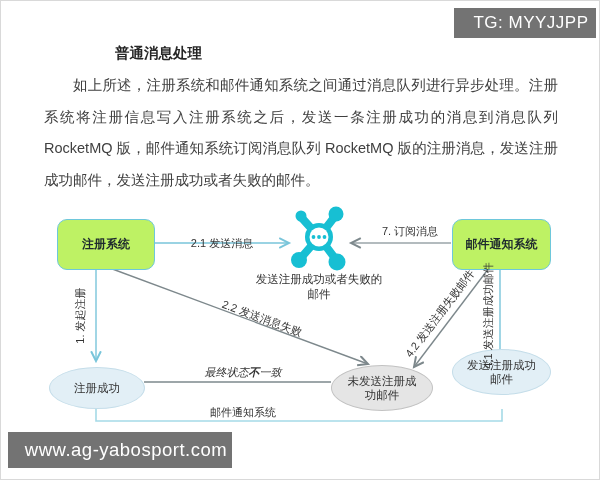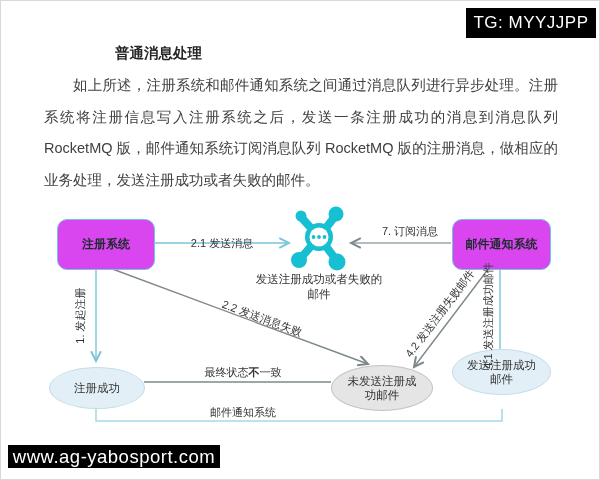--- a/index.html
+++ b/index.html
@@ -4,40 +4,41 @@
 <style>
   html,body{margin:0;padding:0;}
   body{
     width:600px;height:480px;position:relative;background:#ffffff;
     font-family:"Liberation Sans","DejaVu Sans",sans-serif;
     overflow:hidden;color:#333;
   }
   .frame{position:absolute;inset:0;border:1px solid #d9d9d9;pointer-events:none;}
 
   .badge{
-    position:absolute;background:#000000;color:#fff;
+    position:absolute;background:#737373;color:#fff;
     display:flex;align-items:center;justify-content:center;
     letter-spacing:.5px;
+    padding-left:12px;
   }
   .badge.tg{top:8px;right:4px;width:130px;height:30px;font-size:17px;}
-  .badge.site{bottom:12px;left:8px;width:212px;height:23px;font-size:18.5px;}
+  .badge.site{bottom:12px;left:8px;width:212px;height:36px;font-size:18.5px;}
 
   .doc-title{
     position:absolute;left:72px;top:44px;font-size:14.5px;font-weight:bold;color:#262626;margin-left:43px;
   }
   .doc-paragraph{
     position:absolute;left:44px;top:70px;width:514px;
     font-size:14.5px;line-height:31.5px;color:#404040;
     text-align:justify;text-indent:2em;
   }
 
   
   .node-box{
     position:absolute;border-radius:10px;
-    background:#d946ef;border:1px solid #6ec7db;
+    background:#bef264;border:1px solid #6ec7db;
     display:flex;align-items:center;justify-content:center;
     font-size:12px;color:#1f2b2e;font-weight:bold;
   }
   .ellipse{
     position:absolute;border-radius:50%;
     display:flex;flex-direction:column;align-items:center;justify-content:center;
     font-size:11.5px;color:#333;line-height:14px;text-align:center;
   }
   .ellipse.light{background:#e2eff6;border:1px solid #c4dde9;}
   .ellipse.gray{background:#e5e5e5;border:1px solid #c2c2c2;}
@@ -58,21 +59,21 @@
 </style>
 </head>
 <body>
 
 <div class="frame"></div>
 
 <div class="badge tg">TG: MYYJJPP</div>
 <div class="badge site">www.ag-yabosport.com</div>
 
 <div class="doc-title">普通消息处理</div>
-<div class="doc-paragraph">如上所述，注册系统和邮件通知系统之间通过消息队列进行异步处理。注册系统将注册信息写入注册系统之后，发送一条注册成功的消息到消息队列 RocketMQ 版，邮件通知系统订阅消息队列 RocketMQ 版的注册消息，做相应的业务处理，发送注册成功或者失败的邮件。</div>
+<div class="doc-paragraph">如上所述，注册系统和邮件通知系统之间通过消息队列进行异步处理。注册系统将注册信息写入注册系统之后，发送一条注册成功的消息到消息队列 RocketMQ 版，邮件通知系统订阅消息队列 RocketMQ 版的注册消息，发送注册成功邮件，发送注册成功或者失败的邮件。</div>
 
 <svg class="edges" viewBox="0 0 600 480">
   <defs>
     <marker id="ah-teal" markerWidth="10" markerHeight="10" refX="7.5" refY="4" orient="auto">
       <path d="M0.5,0.5 L7.5,4 L0.5,7.5" fill="none" stroke="#79c5da" stroke-width="1.4"></path>
     </marker>
     <marker id="ah-gray" markerWidth="10" markerHeight="10" refX="7.5" refY="4" orient="auto">
       <path d="M0.5,0.5 L7.5,4 L0.5,7.5" fill="none" stroke="#7d888c" stroke-width="1.4"></path>
     </marker>
   </defs>
@@ -140,17 +141,17 @@
 <div class="edge-label" style="left:350px;top:224px;width:120px;">7. 订阅消息</div>
 
 <div class="edge-label rot-ccw" style="left:35px;top:308px;width:90px;">1. 发起注册</div>
 
 <div class="edge-label" style="left:202px;top:311px;width:120px;transform:rotate(20deg);">2.2 发送消息失败</div>
 
 <div class="edge-label" style="left:378px;top:306px;width:124px;transform:rotate(-53deg);">4.2 发送注册失败邮件</div>
 
 <div class="edge-label" style="left:426px;top:308px;width:124px;transform:rotate(-90deg);">4.1 发送注册成功邮件</div>
 
-<div class="edge-label" style="left:183px;top:365px;width:120px;">
+<div class="edge-label" style="left:183px;top:365px;width:120px;font-style:italic;">
   <span>最终状态</span><b>不</b><span>一致</span>
 </div>
 
 <div class="edge-label" style="left:183px;top:405px;width:120px;">邮件通知系统</div>
 
 </body></html>

